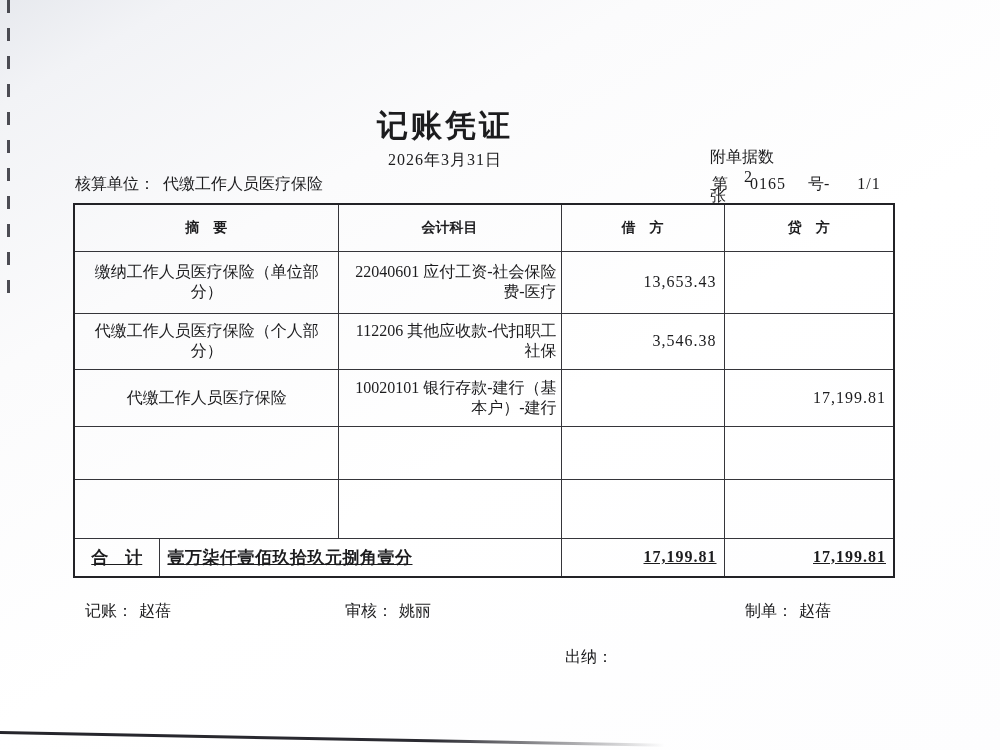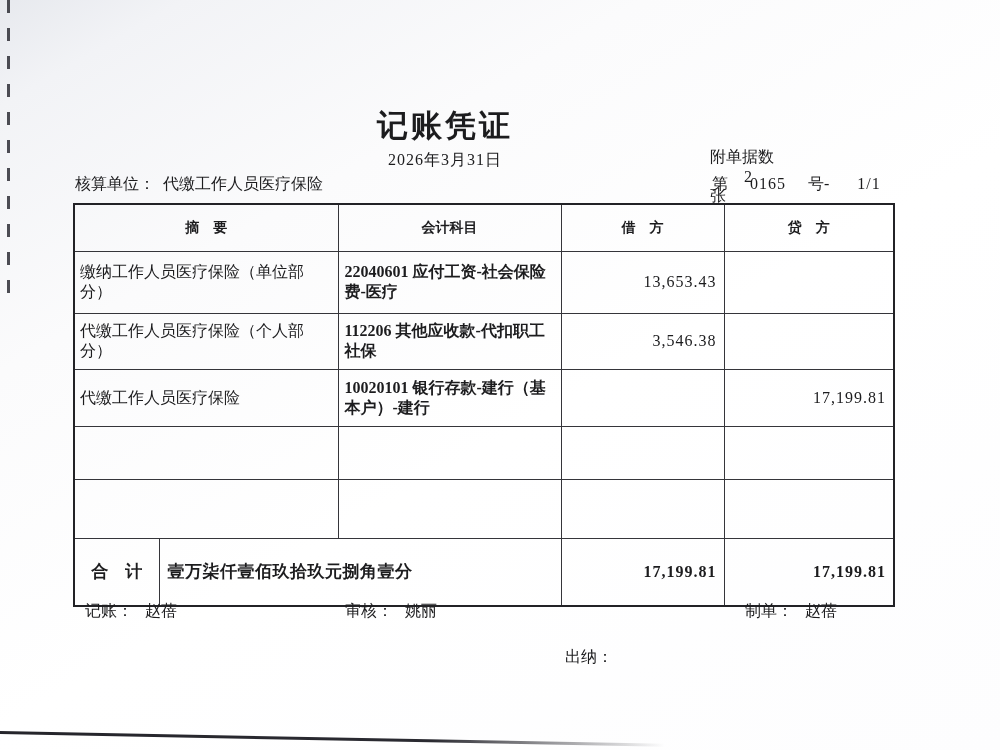--- a/index.html
+++ b/index.html
@@ -89,29 +89,29 @@
     overflow: hidden;
     line-height: 1.25;
   }
   table.voucher { border: 2px solid #222226; }
   table.voucher tr.header-row th {
     height: 47px;
     font-weight: bold;
     text-align: center;
     font-size: 14px;
   }
-  td.cell-summary { padding: 3px 4px 3px 5px; text-align: left; }
-  td.cell-account { padding: 3px 4px 3px 6px; text-align: left; font-weight: bold; }
+  td.cell-summary { padding: 3px 4px 3px 5px; text-align: center; }
+  td.cell-account { padding: 3px 4px 3px 6px; text-align: right; }
   td.cell-debit, td.cell-credit { padding: 3px 7px 3px 3px; text-align: right; letter-spacing: 1px; }
   tr.row-1 td { height: 62px; }
   tr.row-2 td { height: 56px; }
   tr.row-3 td { height: 57px; }
   tr.row-4 td { height: 53px; }
   tr.row-5 td { height: 59px; }
-  tr.total-row td { height: 68px; }
+  tr.total-row td { height: 39px; text-decoration: underline; }
   tr.total-row .cell-total-label {
     text-align: center;
     font-weight: bold;
     font-size: 17px;
   }
   tr.total-row .cell-words {
     padding-left: 8px;
     font-weight: bold;
     font-size: 17px;
     letter-spacing: 0.5px;
@@ -122,21 +122,21 @@
     position: absolute;
     left: 0; top: 601px;
     width: 1000px;
     font-size: 16px;
   }
   .sign-item { position: absolute; white-space: nowrap; }
   .sign-bookkeeper { left: 85px; }
   .sign-auditor { left: 345px; }
   .sign-cashier { left: 565px; margin-top: 46px; }
   .sign-preparer { left: 745px; }
-  .sign-item .sign-name { margin-left: 12px; }
+  .sign-item .sign-name { margin-left: 6px; }
 </style>
 </head>
 <body>
 
 <div class="page">
 
   <div class="left-dashes"></div>
   <div class="bottom-scan-line"></div>
 
   <div class="title">记账凭证</div>

